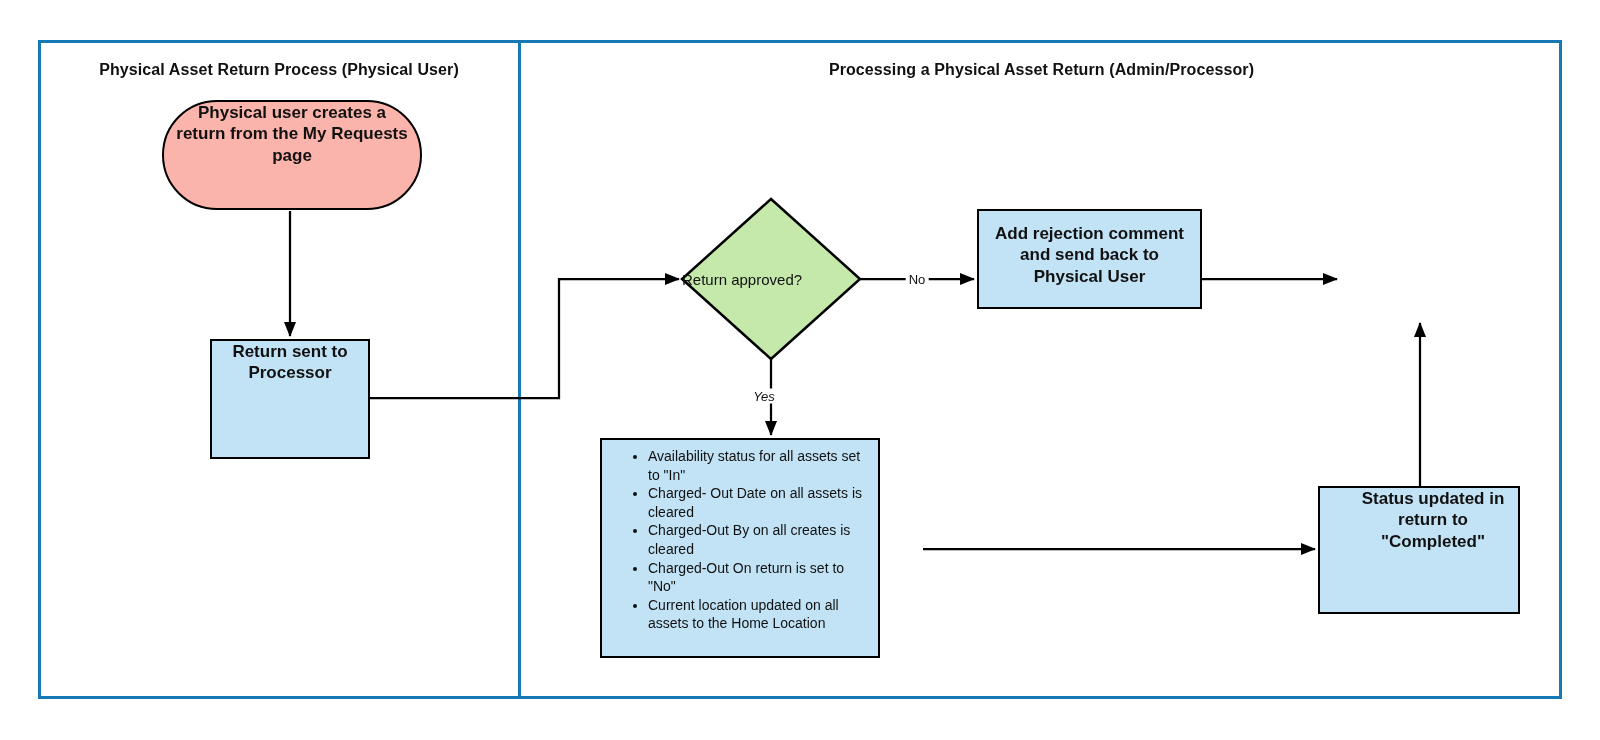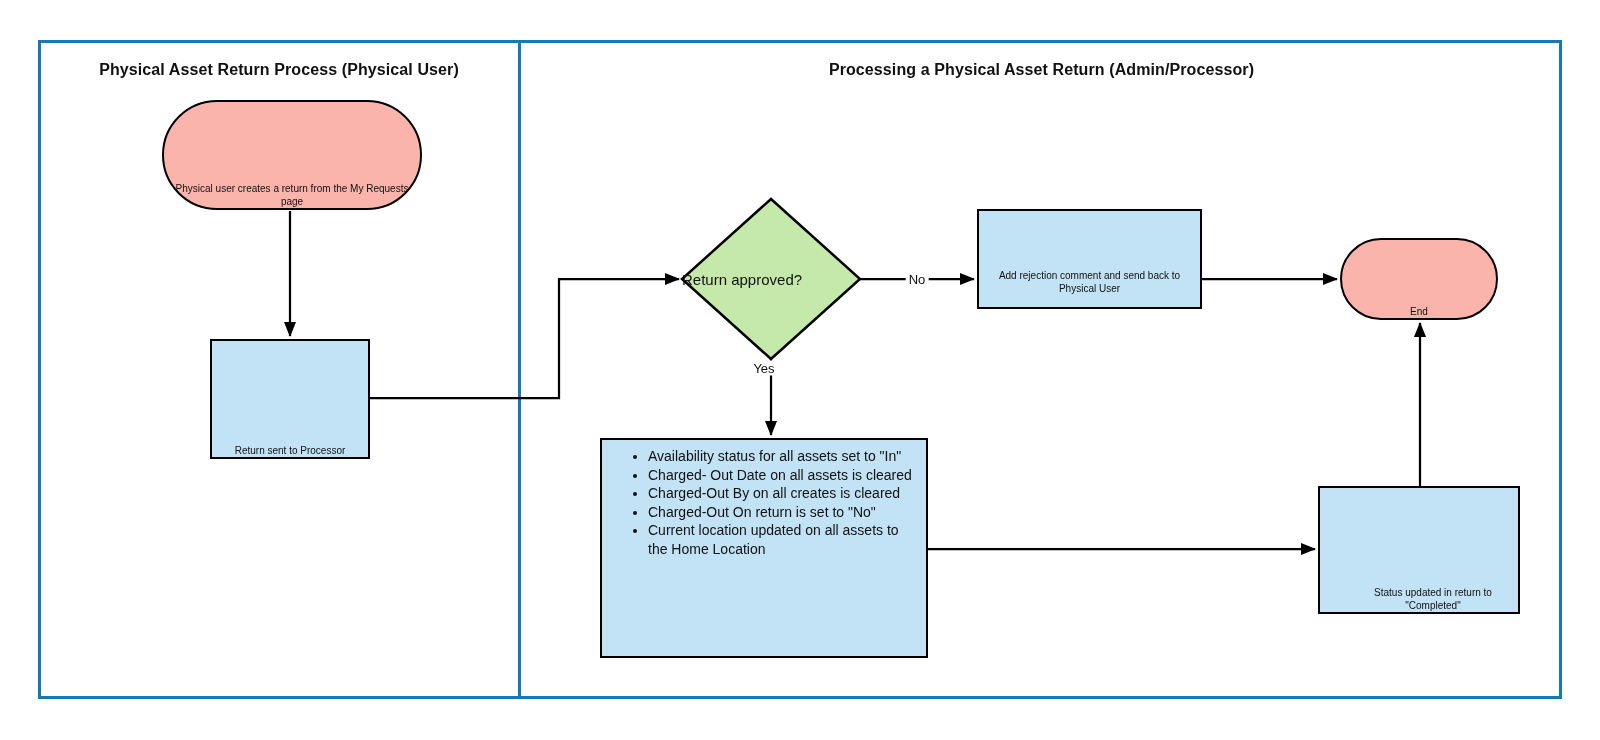--- a/index.html
+++ b/index.html
@@ -48,26 +48,27 @@
     position: absolute;
     left: 0; top: 0;
     width: 1600px; height: 740px;
     z-index: 4;
   }
 
   .node {
     position: absolute;
     box-sizing: border-box;
     display: flex;
-    align-items: flex-end;
+    align-items: flex-start;
     justify-content: center;
     text-align: center;
-    font-size: 10px;
+    font-size: 17px;
     line-height: 1.25;
     z-index: 5;
+    font-weight: bold;
   }
   .proc {
     background: #C2E2F5;
     border: 2.5px solid #000000;
   }
   .term {
     background: #FBB4AB;
     border: 2.5px solid #000000;
   }
   .start-node   { left: 162px;  top: 100px; width: 260px; height: 110px; border-radius: 55px; padding: 0 10px; }
@@ -84,21 +85,21 @@
     display: flex; align-items: center; justify-content: flex-start;
     text-align: center;
     font-size: 15px;
     z-index: 6;
     pointer-events: none;
   }
 
   .bullets-node {
     position: absolute;
     left: 600px; top: 438px;
-    width: 328px; height: 220px;
+    width: 280px; height: 220px;
     box-sizing: border-box;
     background: #C2E2F5;
     border: 2.5px solid #000000;
     font-size: 14px;
     line-height: 1.33;
     z-index: 5;
   }
   .bullets-node ul {
     margin: 7px 0 0 0;
     padding: 0 8px 0 46px;
@@ -107,21 +108,21 @@
 
   .edge-label {
     position: absolute;
     transform: translate(-50%, -50%);
     background: #ffffff;
     padding: 0 3px;
     font-size: 13px;
     z-index: 6;
   }
   .edge-label.no  { left: 917px; top: 279px; }
-  .edge-label.yes { left: 764px; top: 368px; }
+  .edge-label.yes { left: 764px; top: 396px; font-style: italic; }
 </style>
 </head>
 <body>
 
 <div class="stage">
 
   <div class="frame"></div>
   <div class="divider"></div>
 
   <div class="lane-title left">Physical Asset Return Process (Physical User)</div>
@@ -160,23 +161,20 @@
   </div>
 
   <div class="decision-label">
     <span class="lbl">Return approved?</span>
   </div>
 
   <div class="node proc reject-node">
     <span class="lbl">Add rejection comment and send back to Physical User</span>
   </div>
 
-  <div class="node term end-node">
-    <span class="lbl">End</span>
-  </div>
 
   <div class="bullets-node">
     <ul>
       <li>Availability status for all assets set to "In"</li>
       <li>Charged- Out Date on all assets is cleared</li>
       <li>Charged-Out By on all creates is cleared</li>
       <li>Charged-Out On return  is set to "No"</li>
       <li>Current location updated on all assets to the Home Location</li>
     </ul>
   </div>

